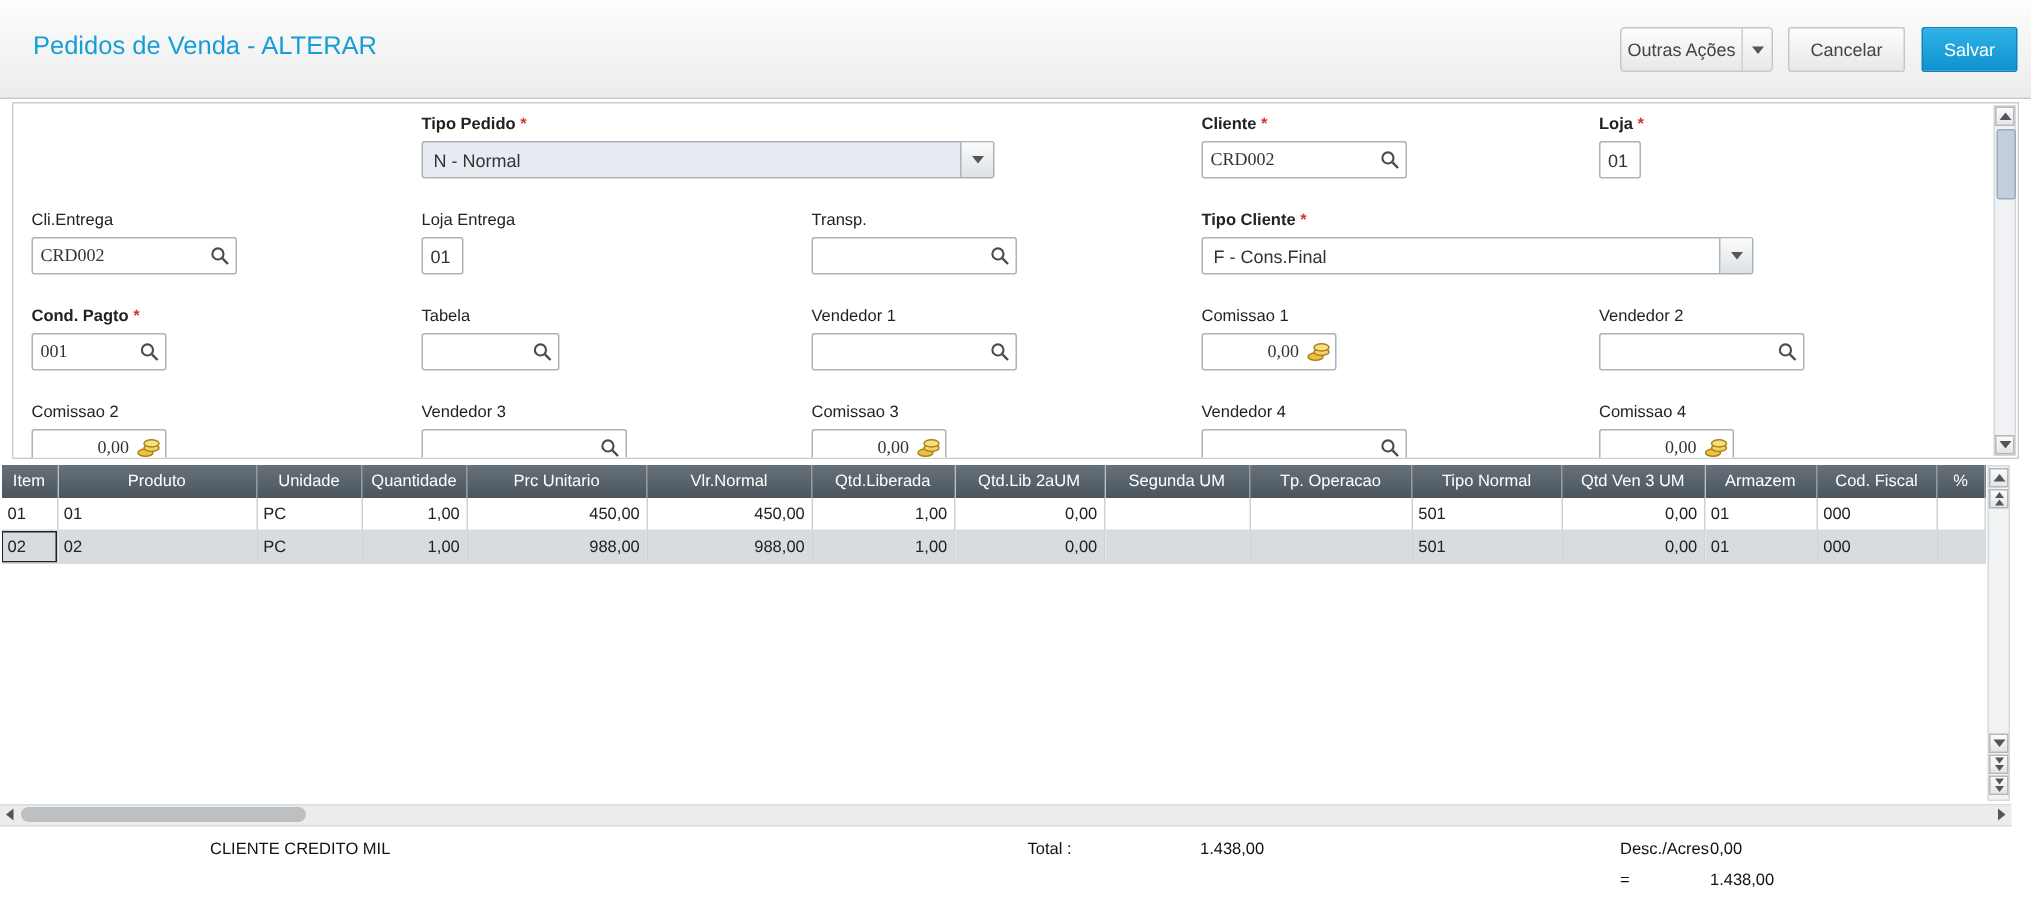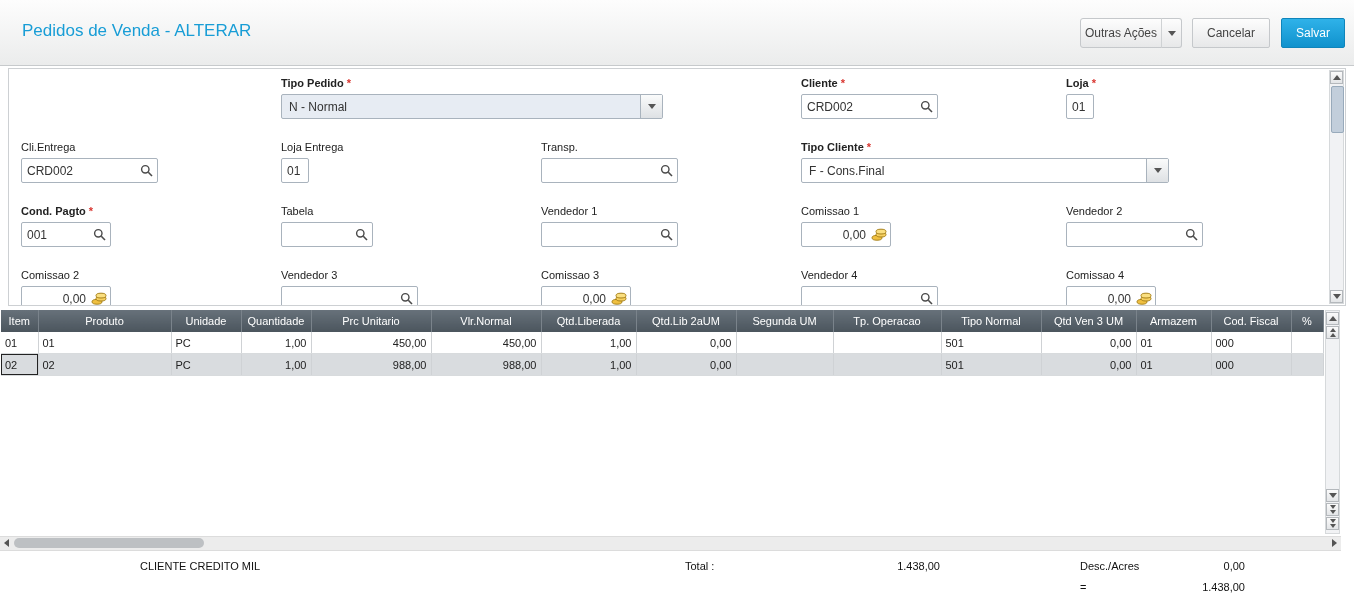--- a/index.html
+++ b/index.html
@@ -32,21 +32,21 @@
   
   .form-panel{position:absolute;left:8px;top:68px;width:1338px;height:238px;background:#fff;
               border:1px solid #cdd0d3;overflow:hidden;box-sizing:border-box;}
   .field{position:absolute;}
   .field label{display:block;font-size:11px;color:#222;margin-bottom:5px;white-space:nowrap;}
   .field.required label{font-weight:bold;}
   .req{color:#d9352f;margin-left:3px;font-weight:bold;}
   .input{height:25px;border:1px solid #a9b3bd;border-radius:2px;background:#fff;font-size:12px;
          padding:0 5px;color:#333;font-family:inherit;width:100%;box-sizing:border-box;}
   .input.readonly{background:#dbe0e5;color:#555;}
-  .ctl-wrap{position:relative;}
+  .ctl-wrap{position:relative;font-family:Liberation Serif, serif;}
   .search-ico{position:absolute;right:5px;top:6px;line-height:0;cursor:pointer;}
   .money-ico{position:absolute;right:4px;top:6px;line-height:0;cursor:pointer;}
   .with-ico{padding-right:24px;}
   .amount{text-align:right;}
   .combo{position:relative;height:25px;border:1px solid #a9b3bd;border-radius:2px;background:#fff;
          box-sizing:border-box;cursor:pointer;}
   .combo.tinted{background:#e7ecf3;}
   .combo-text{position:absolute;left:7px;top:5px;font-size:12px;color:#333;white-space:nowrap;}
   .combo-btn{position:absolute;right:0;top:0;bottom:0;width:21px;border-left:1px solid #a9b3bd;
              background:linear-gradient(#fafbfb,#dee1e4);display:flex;align-items:center;justify-content:center;}
@@ -71,21 +71,21 @@
   .grid th{background:linear-gradient(#67717a,#4b555d);color:#fff;font-weight:normal;text-align:center;
            height:22px;padding:0 4px;border-right:1px solid #7a838b;overflow:hidden;white-space:nowrap;}
   .grid td{height:21px;padding:0 4px;border-right:1px solid #cfd2d5;border-bottom:1px solid #d8dbdd;
            overflow:hidden;white-space:nowrap;background:#fff;color:#222;cursor:default;}
   .grid tr.selected td{background:#d9dcdf;}
   .grid td.num{text-align:right;}
   .grid td.focus-cell{box-shadow:inset 0 0 0 1px #222;background:#fff;}
 
   
   .ftext{position:absolute;font-size:11px;color:#111;white-space:nowrap;}
-  .fright{text-align:right;}
+  .fright{}
 </style>
 </head>
 <body>
 
 <div id="app">
 
   <div class="topbar">
     <div class="page-title">Pedidos de Venda - ALTERAR</div>
     <div class="btn btn-outras">
       <span>Outras Ações</span>

